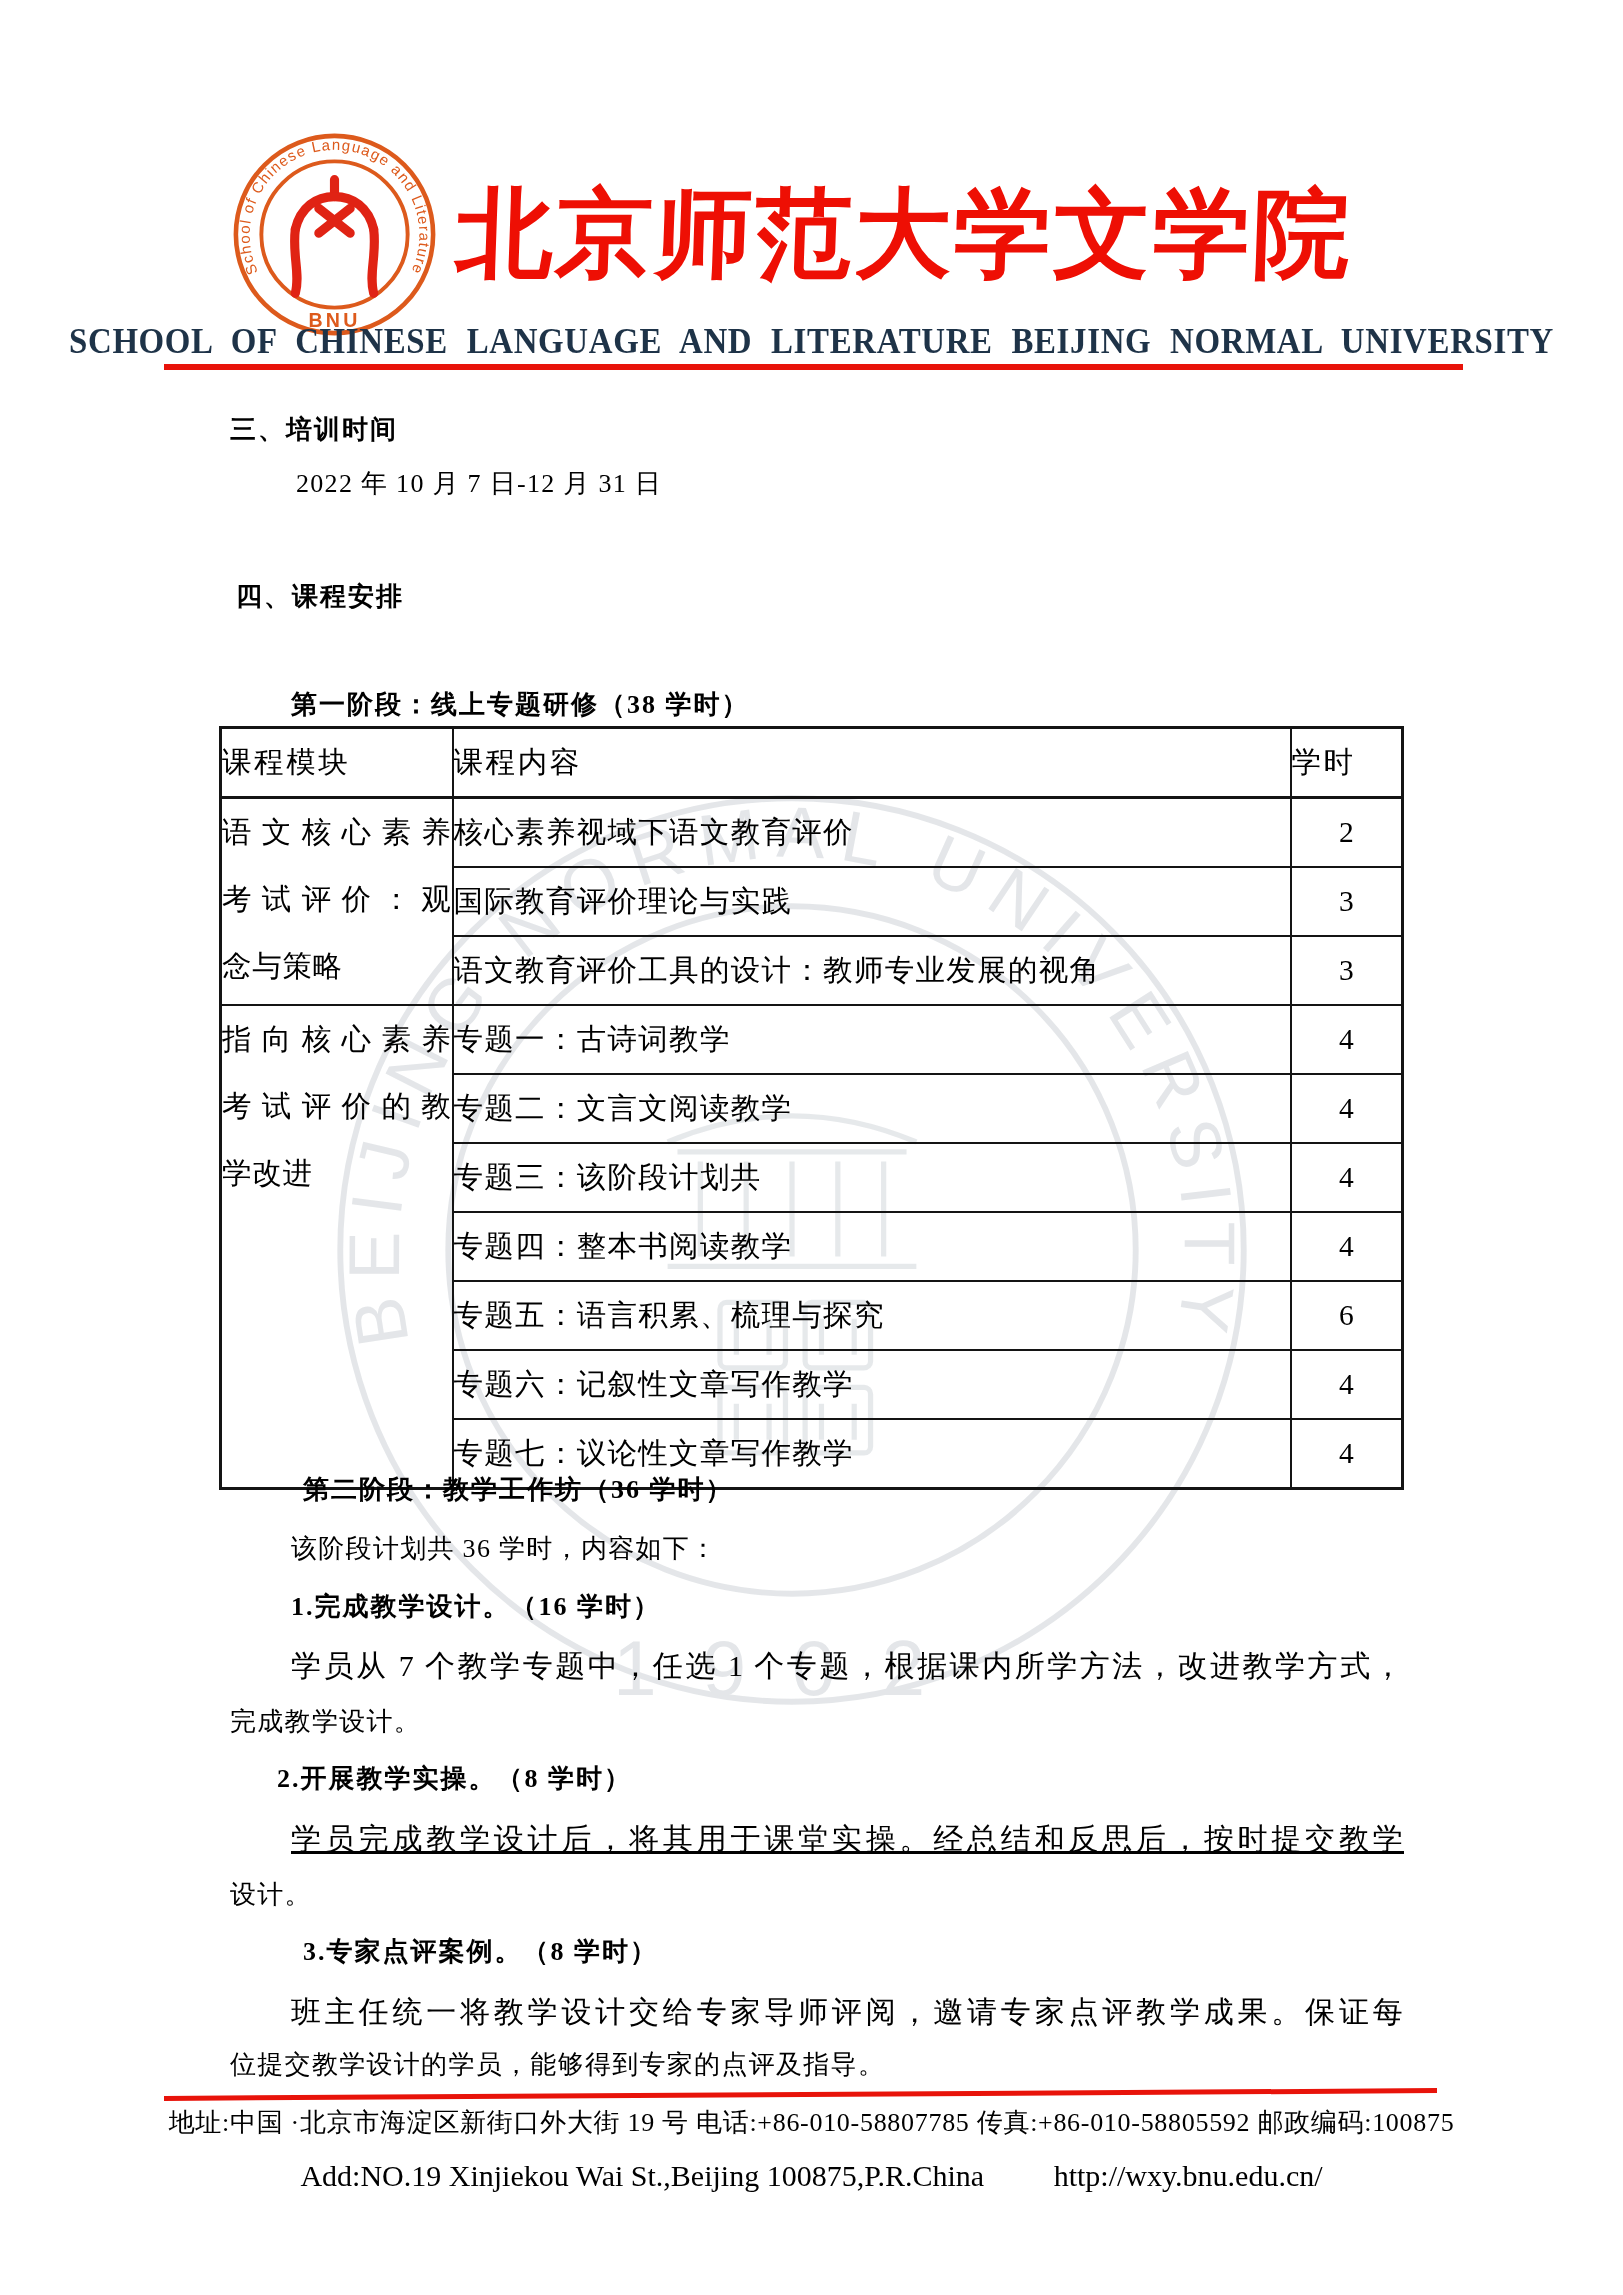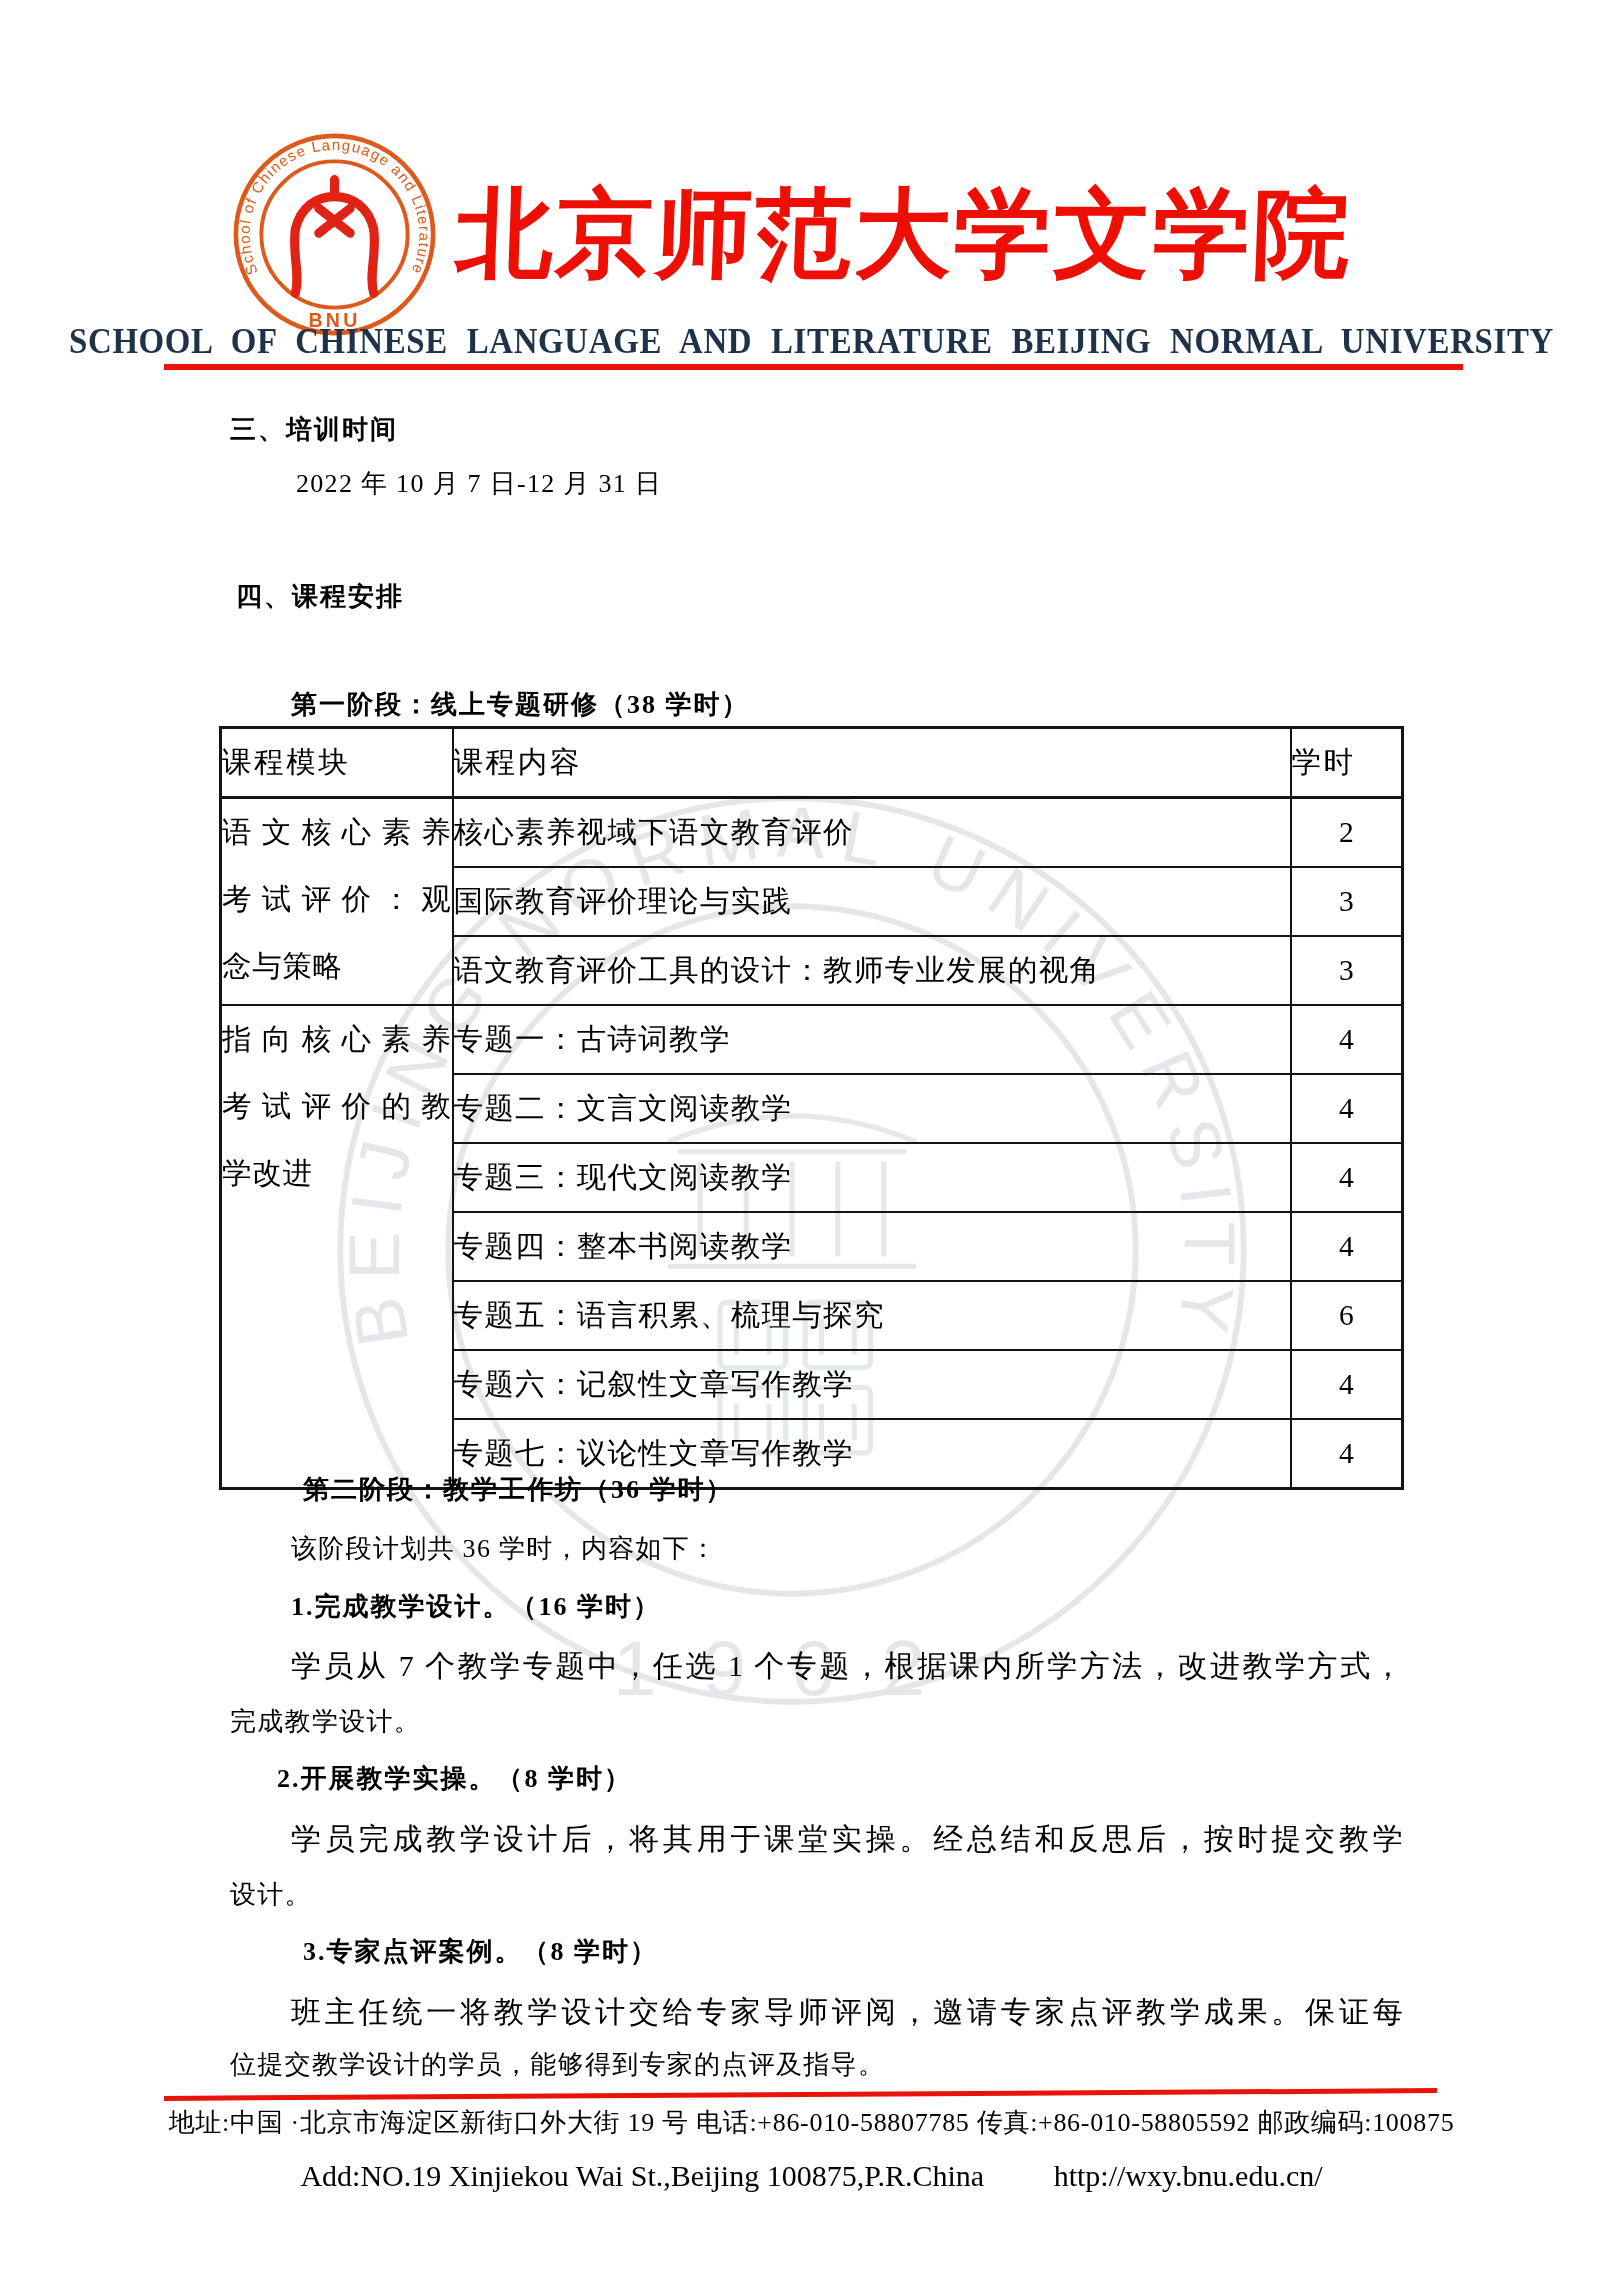--- a/index.html
+++ b/index.html
@@ -168,21 +168,21 @@
         <span class="mline">学改进</span>
       </td>
       <td class="content">专题一：古诗词教学</td>
       <td class="hours">4</td>
     </tr>
     <tr class="trow">
       <td class="content">专题二：文言文阅读教学</td>
       <td class="hours">4</td>
     </tr>
     <tr class="trow">
-      <td class="content">专题三：现代文阅读教学</td>
+      <td class="content">专题三：该阶段计划共</td>
       <td class="hours">4</td>
     </tr>
     <tr class="trow">
       <td class="content">专题四：整本书阅读教学</td>
       <td class="hours">4</td>
     </tr>
     <tr class="trow">
       <td class="content">专题五：语言积累、梳理与探究</td>
       <td class="hours">6</td>
     </tr>
@@ -198,21 +198,21 @@
     </table>
 
   <div class="line bold" style="left:291px; top:1474px;margin-left:12px;">第二阶段：教学工作坊（36 学时）</div>
   <div class="line" style="left:291px; top:1533px;">该阶段计划共 36 学时，内容如下：</div>
 
   <div class="line bold" style="left:291px; top:1591px;">1.完成教学设计。（16 学时）</div>
   <div class="jline" style="left:291px; top:1648px; width:1113px;">学员从 7 个教学专题中，任选 1 个专题，根据课内所学方法，改进教学方式，</div>
   <div class="line" style="left:230px; top:1706px;">完成教学设计。</div>
 
   <div class="line bold" style="left:277px; top:1763px;">2.开展教学实操。（8 学时）</div>
-  <div class="jline" style="left:291px; top:1821px; width:1113px;">学员完成教学设计后，将其用于课堂实操。经总结和反思后，按时提交教学</div>
+  <div class="jline" style="left:291px; top:1821px; width:1113px;text-decoration:underline;">学员完成教学设计后，将其用于课堂实操。经总结和反思后，按时提交教学</div>
   <div class="line" style="left:230px; top:1879px;">设计。</div>
 
   <div class="line bold" style="left:303px; top:1936px;">3.专家点评案例。（8 学时）</div>
   <div class="jline" style="left:291px; top:1994px; width:1113px;">班主任统一将教学设计交给专家导师评阅，邀请专家点评教学成果。保证每</div>
   <div class="line" style="left:230px; top:2049px;">位提交教学设计的学员，能够得到专家的点评及指导。</div>
 
   <div class="rule-bottom"></div>
   <div class="footer-cn">地址:中国 ·北京市海淀区新街口外大街 19 号  电话:+86-010-58807785  传真:+86-010-58805592  邮政编码:100875</div>
   <div class="footer-en">
     <span>Add:NO.19 Xinjiekou Wai St.,Beijing 100875,P.R.China</span>

